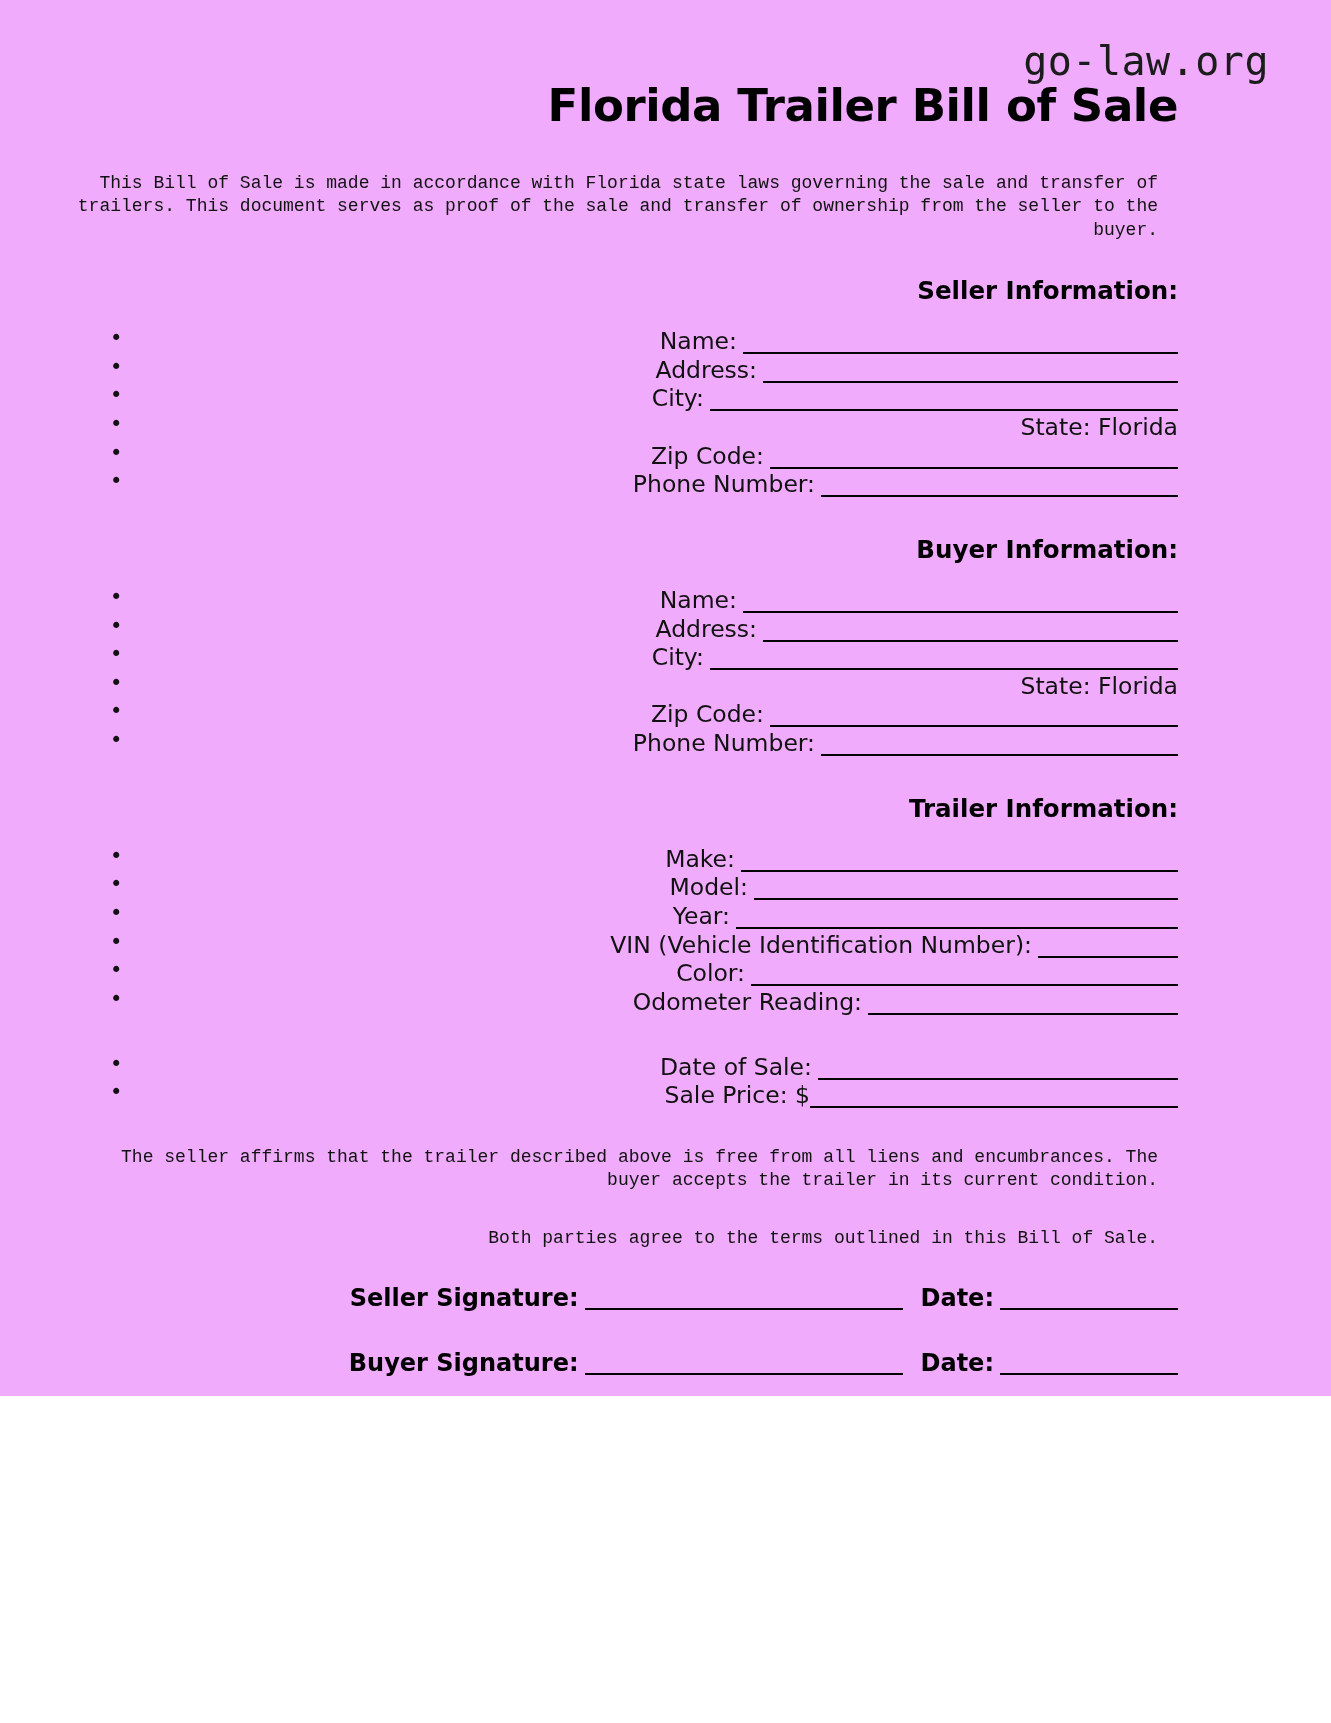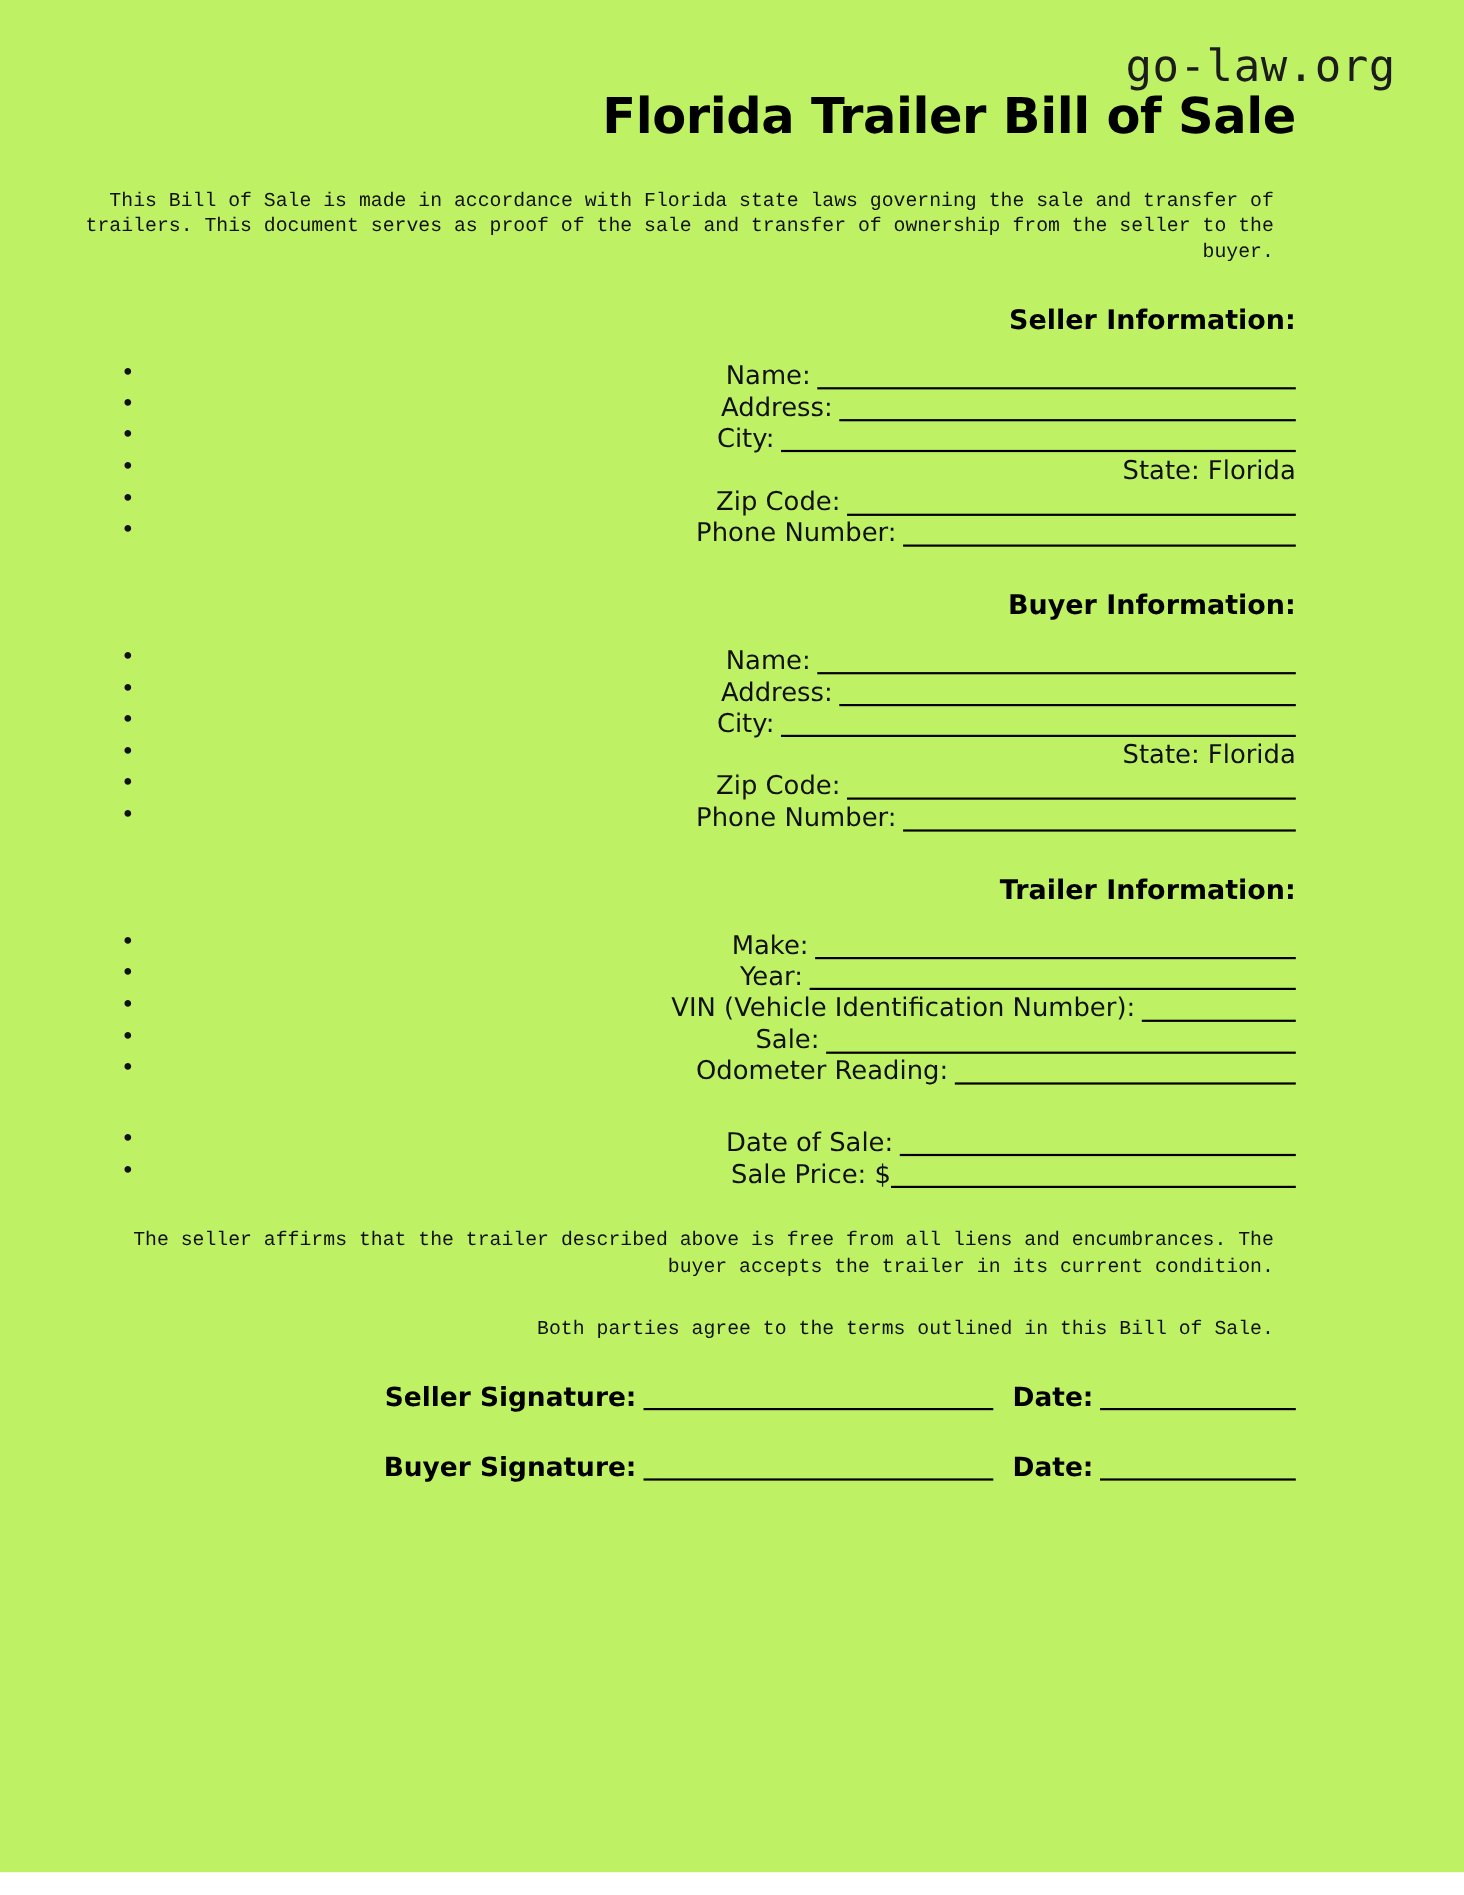--- a/index.html
+++ b/index.html
@@ -10,25 +10,25 @@
   body {
     width: 1331px;
     height: 1723px;
     font-family: "DejaVu Sans", sans-serif;
     color: #000000;
     -webkit-font-smoothing: antialiased;
   }
   .page {
     position: relative;
     width: 1331px;
-    height: 1702px;
+    height: 1396px;
     box-sizing: border-box;
     padding: 0;
     overflow: hidden;
-    background: #bef264;
+    background: #f0abfc;
   }
   .watermark {
     position: absolute;
     top: 38px;
     right: 62px;
     font-family: "DejaVu Sans Mono", monospace;
     font-size: 40px;
     letter-spacing: 0.5px;
     color: #1c1c1c;
     white-space: nowrap;
@@ -136,23 +136,24 @@
         <li><span>Address:</span><span class="blank" style="width: 415px;"></span></li>
         <li><span>City:</span><span class="blank" style="width: 468px;"></span></li>
         <li><span>State:</span><span> Florida</span></li>
         <li><span>Zip Code:</span><span class="blank" style="width: 408px;"></span></li>
         <li><span>Phone Number:</span><span class="blank" style="width: 357px;"></span></li>
       </ul>
 
     <h2 class="section-title">Trailer Information:</h2>
     <ul class="field-list">
         <li><span>Make:</span><span class="blank" style="width: 437px;"></span></li>
+        <li><span>Model:</span><span class="blank" style="width: 424px;"></span></li>
         <li><span>Year:</span><span class="blank" style="width: 442px;"></span></li>
         <li><span>VIN (Vehicle Identification Number):</span><span class="blank" style="width: 140px;"></span></li>
-        <li><span>Sale:</span><span class="blank" style="width: 427px;"></span></li>
+        <li><span>Color:</span><span class="blank" style="width: 427px;"></span></li>
         <li><span>Odometer Reading:</span><span class="blank" style="width: 310px;"></span></li>
       </ul>
 
     <ul class="field-list">
         <li><span>Date of Sale:</span><span class="blank" style="width: 360px;"></span></li>
         <li><span>Sale Price: $</span><span class="blank tight" style="width: 368px;"></span></li>
       </ul>
 
     <div class="closing-wrap">
       <p class="para">The seller affirms that the trailer described above is free from all liens and encumbrances. The buyer accepts the trailer in its current condition.</p>

